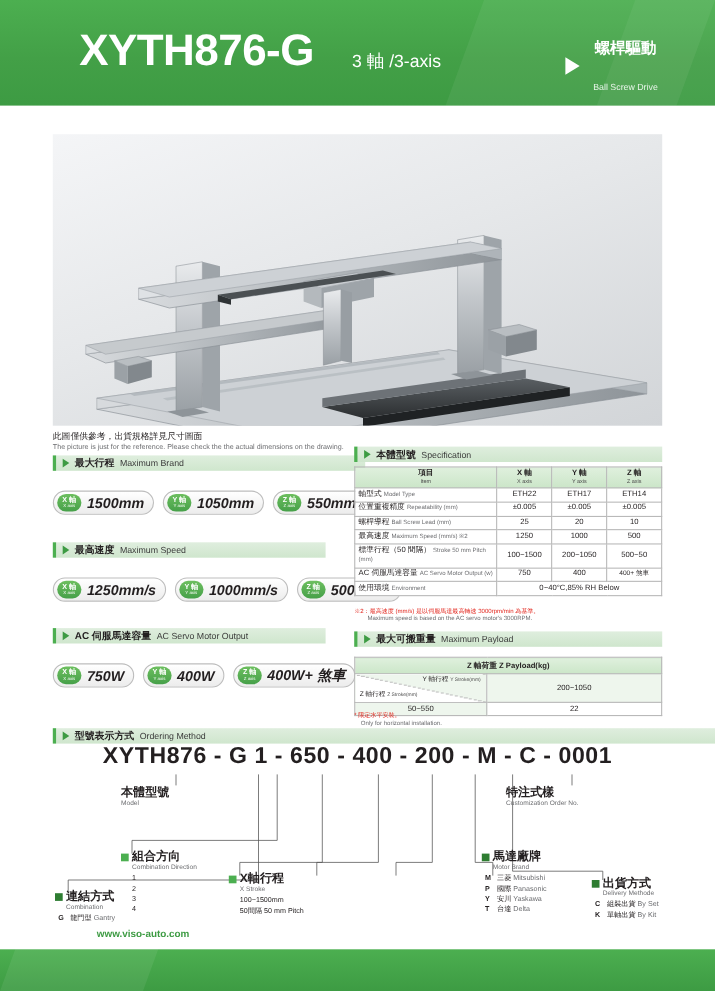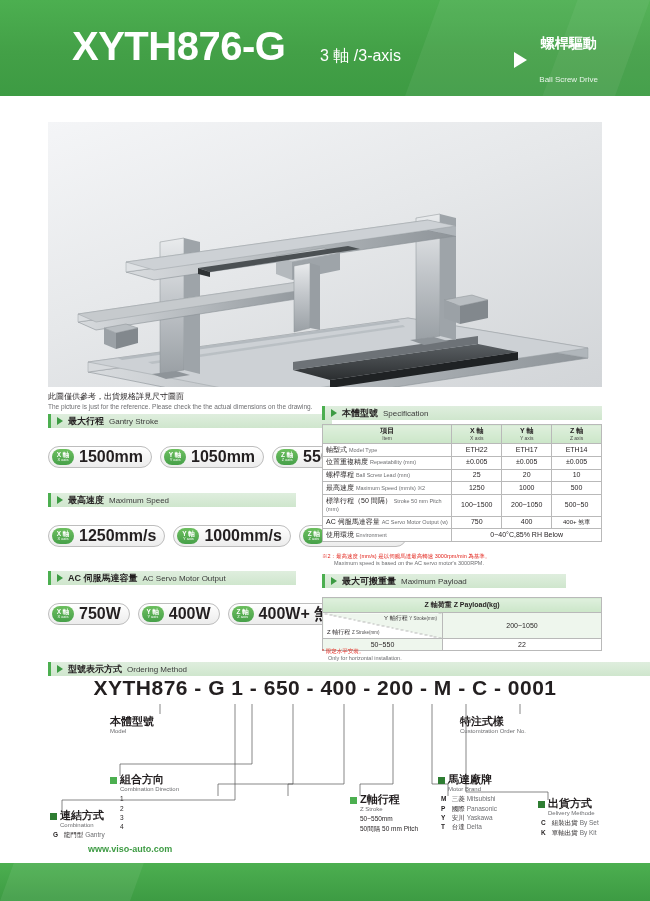--- a/index.html
+++ b/index.html
@@ -87,21 +87,21 @@
     height:22px; padding:0 8px 0 3px;
   }
   .pill .ax {
     width:22px;height:16px;border-radius:8px;
     background:linear-gradient(180deg,#6dbf5f 0%, #46a049 100%);
     color:#fff; display:flex; flex-direction:column; align-items:center; justify-content:center;
     margin-right:5px; line-height:1;
   }
   .pill .ax .c { font-size:6.5px; font-weight:bold; }
   .pill .ax .e { font-size:4px; }
-  .pill .val { font-size:16px; font-weight:bold; color:#231f20; white-space:nowrap; }
+  .pill .val { font-size:13px; font-weight:bold; color:#231f20; white-space:nowrap;font-style:italic; }
 
   
   .spec-table {
     position:absolute; left:322px; top:424px; width:280px;
     border-collapse:collapse; font-size:7px;
   }
   .spec-table th, .spec-table td {
     border:1px solid #b9b9b9; padding:1.5px 3px; line-height:1.25;
   }
   .spec-table thead th {
@@ -251,21 +251,21 @@
   </div>
 
   <div class="cap-left">
     <div class="cn">此圖僅供參考，出貨規格詳見尺寸圖面</div>
     <div class="en">The picture is just for the reference. Please check the the actual dimensions on the drawing.</div>
   </div>
 
   <div class="sec-head" style="left:48px; top:414px; width:284px;">
     <span class="tri"></span>
     <span class="cn">最大行程</span>
-    <span class="en">Gantry Stroke</span>
+    <span class="en">Maximum Brand</span>
   </div>
   <div class="pill-row" style="left:48px; top:446px;">
     <div class="pill">
       <span class="ax">
         <span class="c">X 軸</span>
         <span class="e">X axis</span>
       </span>
       <span class="val">1500mm</span>
     </div>
     <div class="pill">
@@ -432,21 +432,21 @@
         <td class="span" colspan="3">0~40°C,85% RH Below</td>
       </tr>
     </tbody>
   </table>
 
   <div class="note-red" style="top:553px; width:280px;">
     <div>※2：最高速度 (mm/s) 是以伺服馬達最高轉速 3000rpm/min 為基準。</div>
     <div class="note-gray" style="padding-left:12px">Maximum speed is based on the AC servo motor's 3000RPM.</div>
   </div>
 
-  <div class="sec-head" style="left:322px; top:574px; width:244px;">
+  <div class="sec-head" style="left:322px; top:574px; width:280px;">
     <span class="tri"></span>
     <span class="cn">最大可搬重量</span>
     <span class="en">Maximum Payload</span>
   </div>
 
   <table class="pay-table">
     <tbody>
         <tr>
       <td class="pay-head" colspan="2">Z 軸荷重 Z Payload(kg)</td>
     </tr>
@@ -531,30 +531,30 @@
     <div class="en" style="padding-left:10px">Combination</div>
     <div class="om-opt" style="padding-left:3px">
       <div>
         <span class="k">G</span>
         <span>龍門型</span>
         <span style="color:#6d6e71">Gantry</span>
       </div>
     </div>
   </div>
 
-
-
-  <div class="om-label" style="left:350px; top:792px;">
-    <div class="cn"><span class="sq green"></span><span>Z軸行程</span></div>
-    <div class="en" style="padding-left:10px">Z Stroke</div>
+  <div class="om-label" style="left:208px; top:792px;">
+    <div class="cn"><span class="sq green"></span><span>X軸行程</span></div>
+    <div class="en" style="padding-left:10px">X Stroke</div>
     <div class="om-opt" style="padding-left:10px">
-      <div>50~550mm</div>
+      <div>100~1500mm</div>
       <div>50間隔 50 mm Pitch</div>
     </div>
   </div>
+
+
 
   <div class="om-label" style="left:438px; top:772px;">
     <div class="cn"><span class="sq dgreen"></span><span>馬達廠牌</span></div>
     <div class="en" style="padding-left:10px">Motor Brand</div>
     <div class="om-opt" style="padding-left:3px">
       <div>
         <span class="k">M</span>
         <span>三菱</span>
         <span style="color:#6d6e71">Mitsubishi</span>
       </div>

